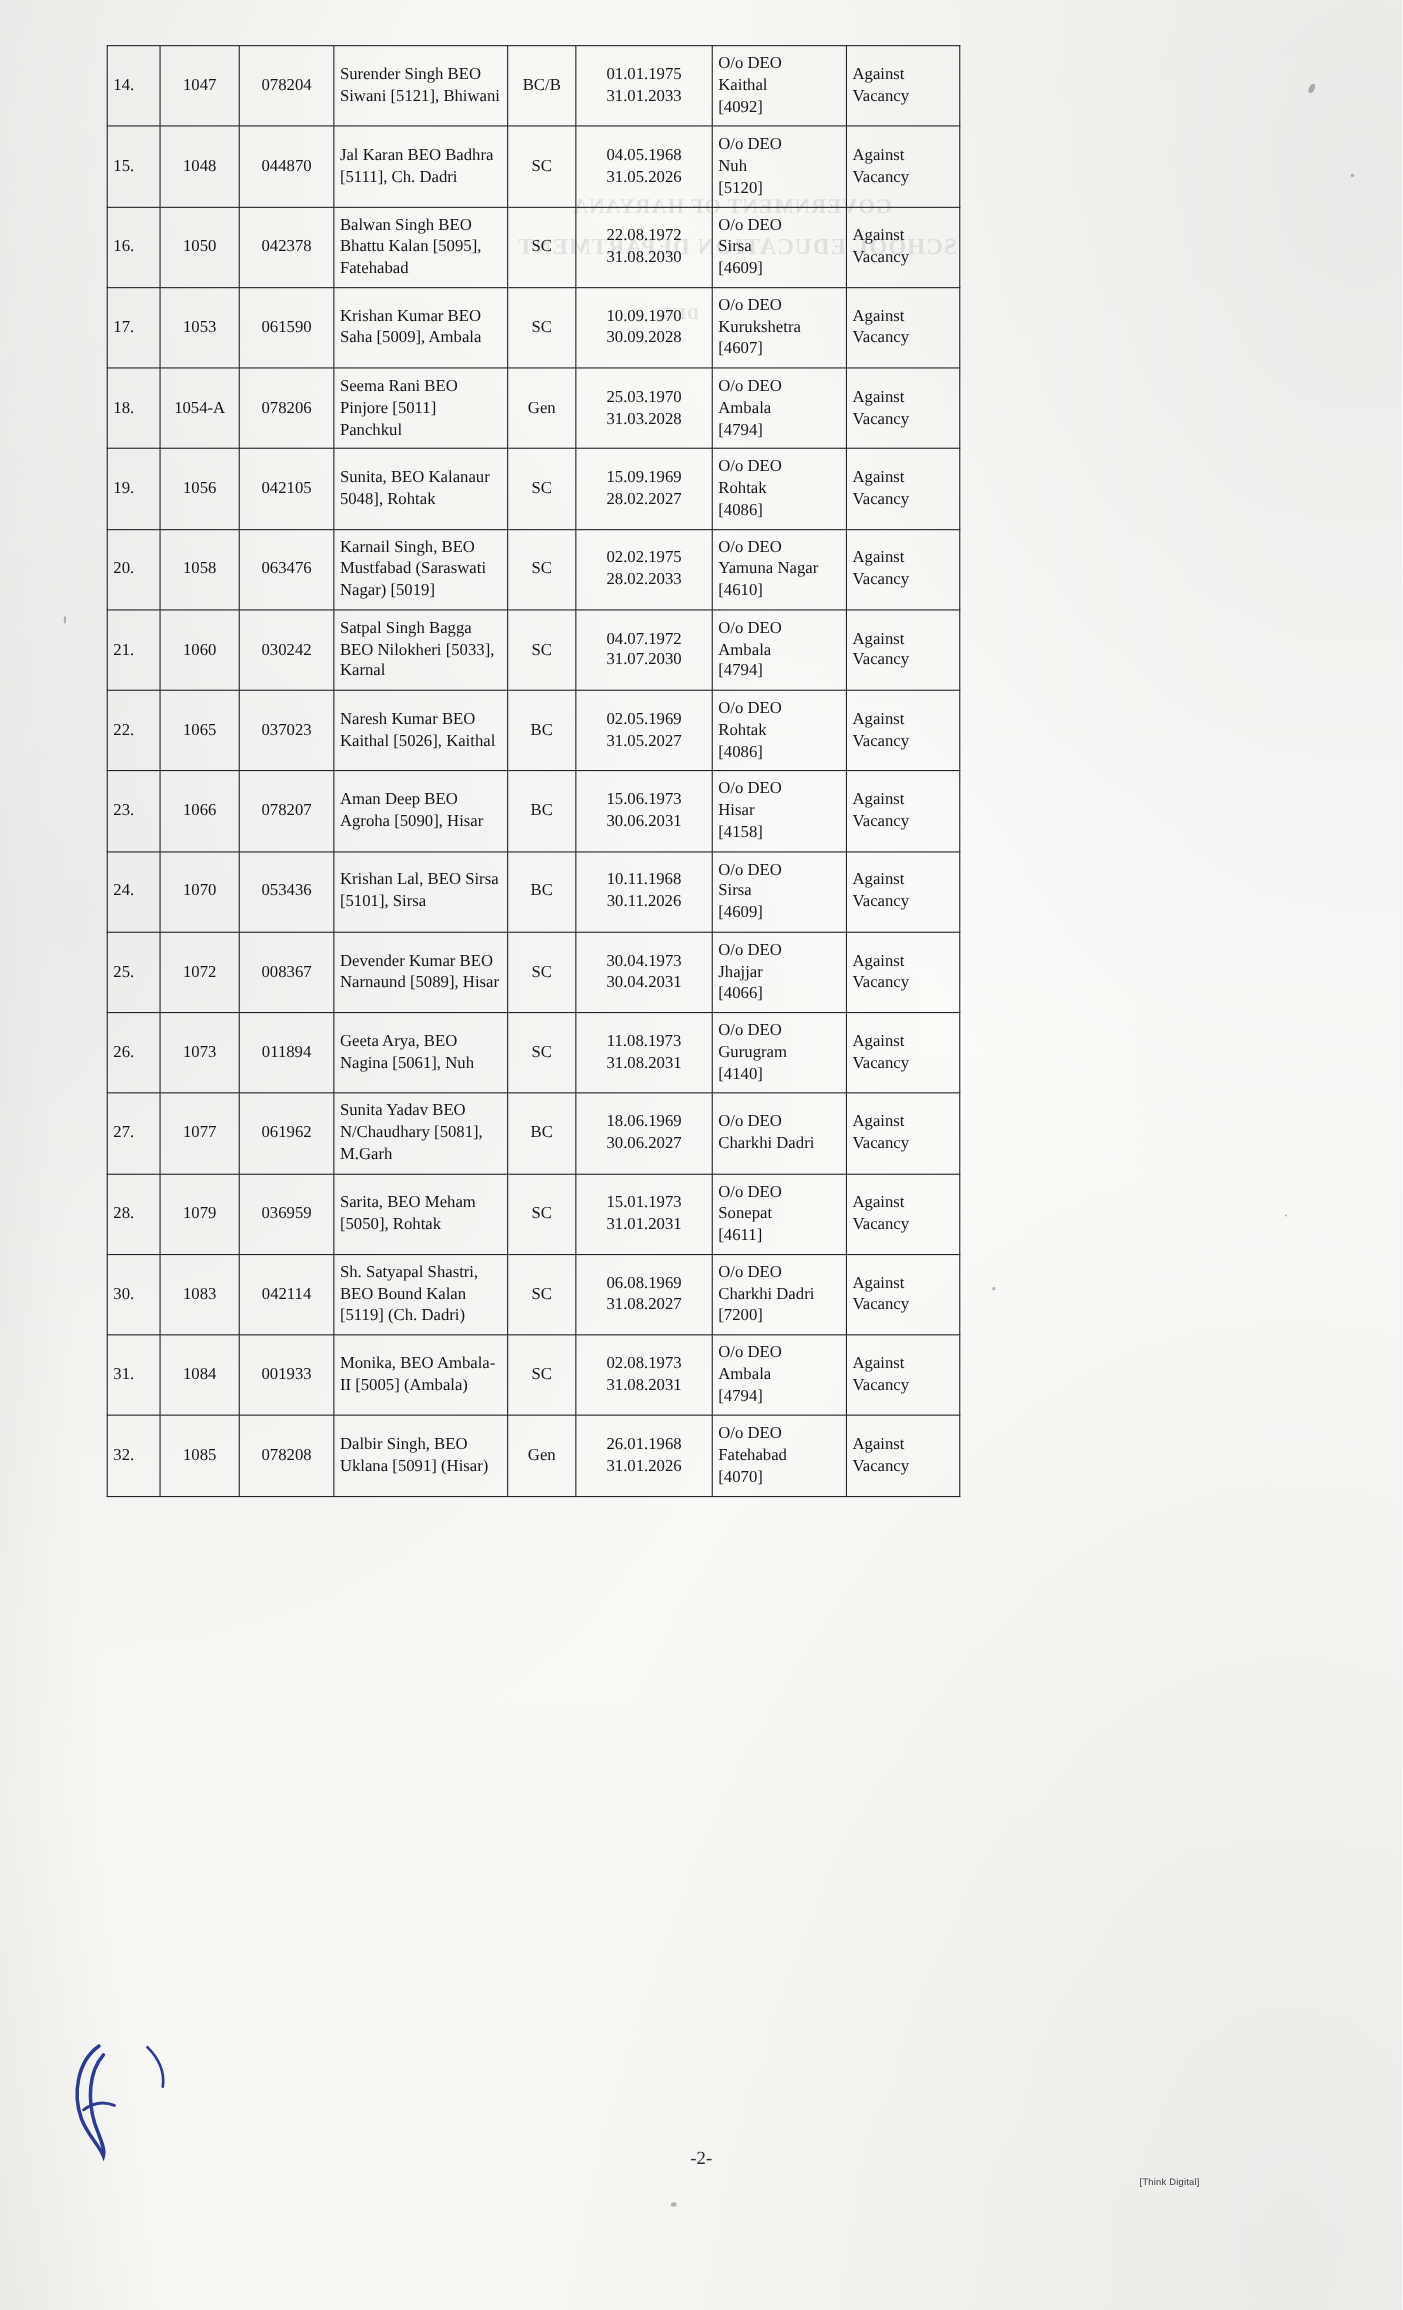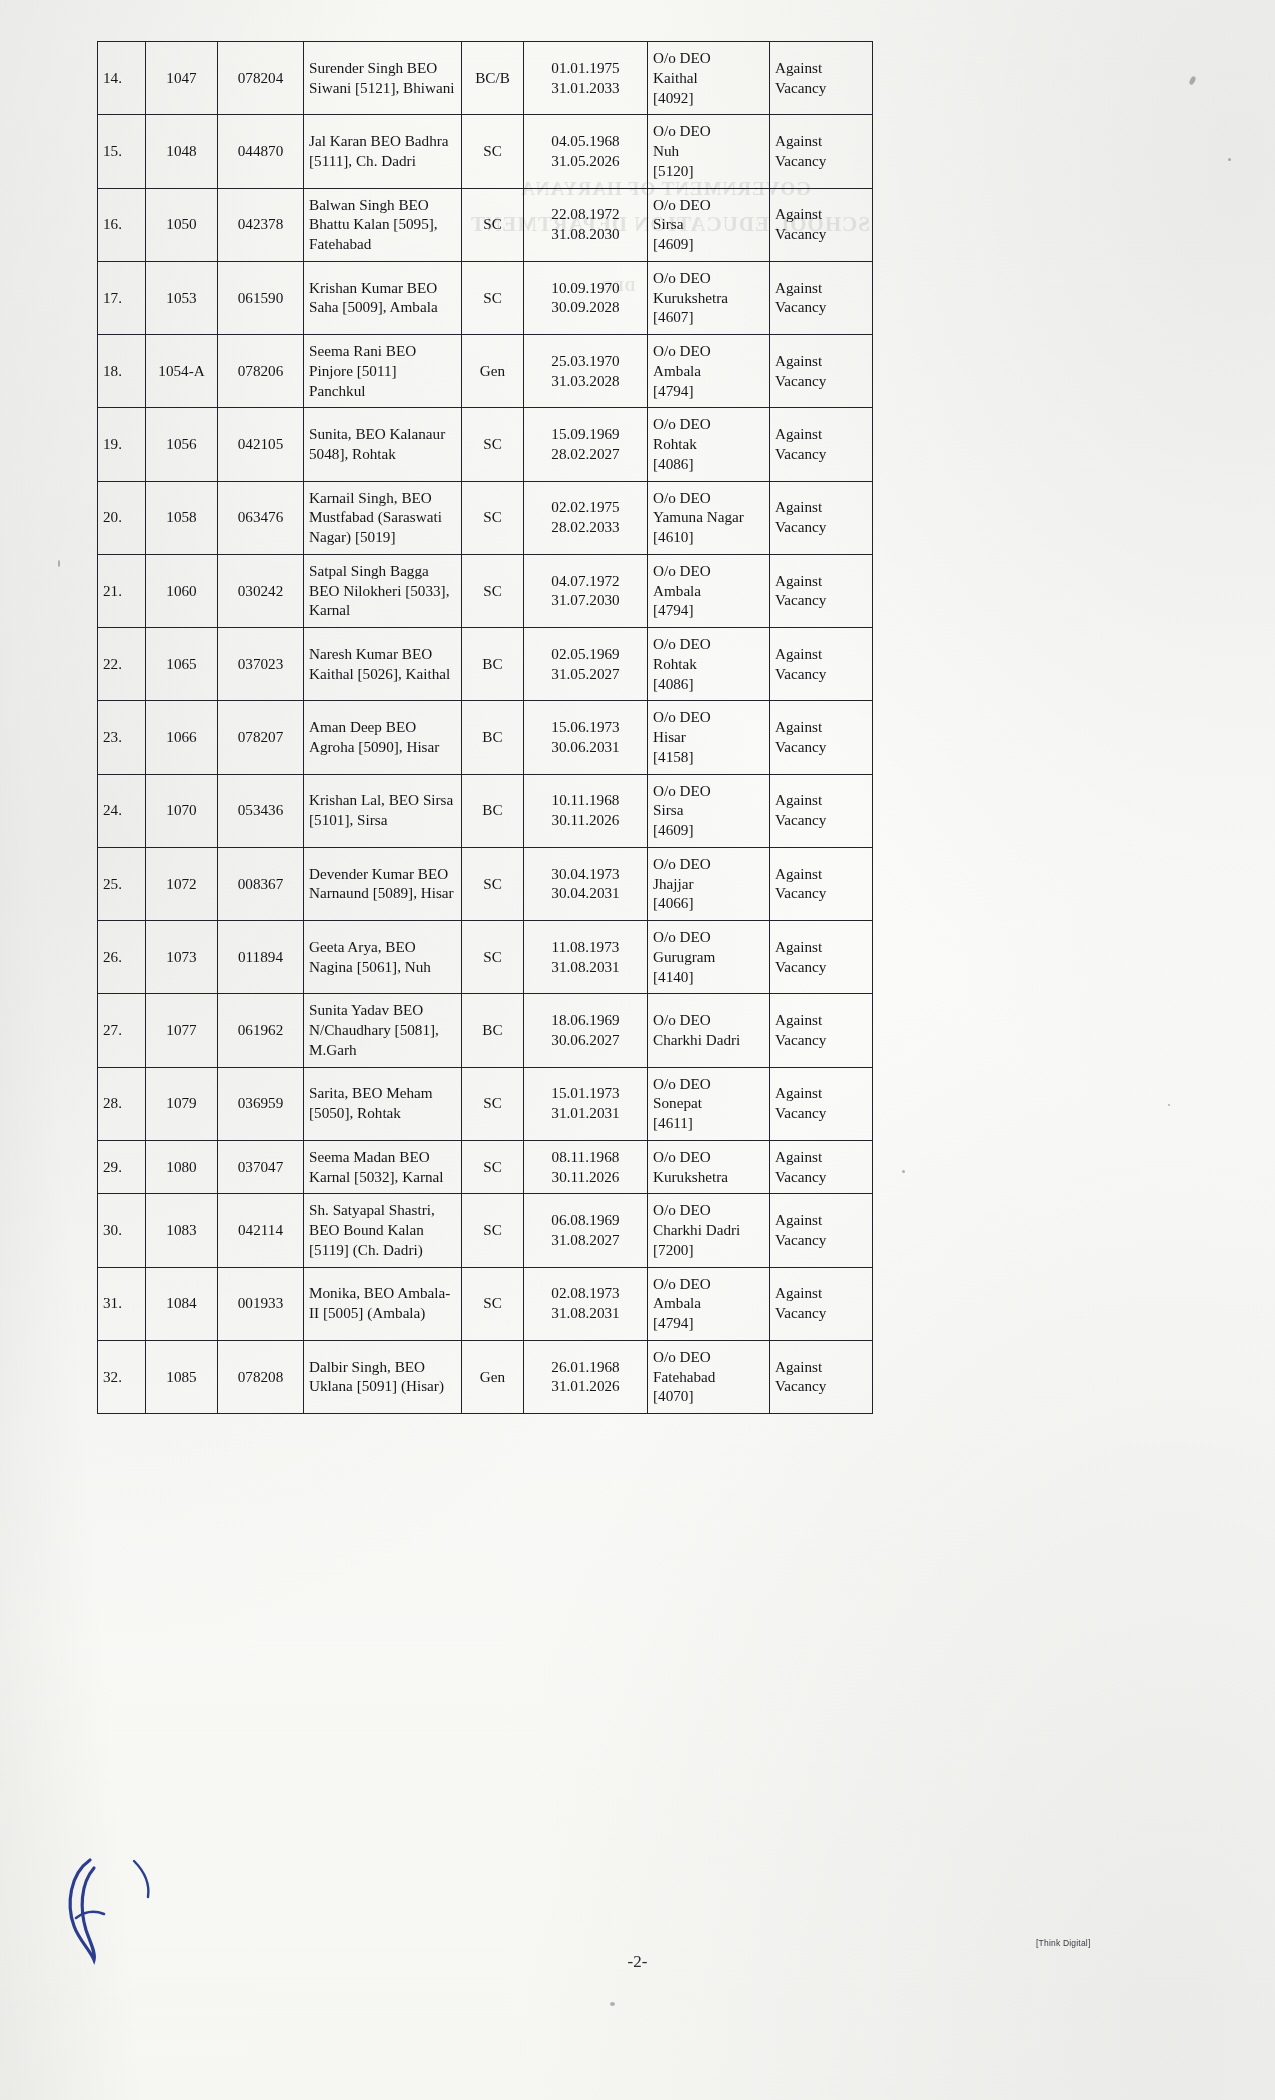--- a/index.html
+++ b/index.html
@@ -90,21 +90,21 @@
     top: 1952px;
     width: 1275px;
     text-align: center;
     font-size: 17px;
     color: #2a2a30;
     font-family: "Liberation Serif", serif;
   }
   .tag-thinkdigital {
     position: absolute;
     left: 1036px;
-    top: 1938px;
+    top: 1978px;
     font-size: 8.5px;
     color: #3a3a42;
     font-family: "Liberation Sans", sans-serif;
     letter-spacing: .2px;
   }
 
   
   .ink-mark {
     position: absolute;
     left: 60px;
@@ -357,33 +357,20 @@
           <td class="cell-cat">SC</td>
           <td class="cell-dates">15.01.1973
 31.01.2031</td>
           <td class="cell-office">O/o DEO
 Sonepat
 [4611]</td>
           <td class="cell-remark">Against
 Vacancy</td>
         </tr>
         <tr>
-          <td class="cell-sr">29.</td>
-          <td class="cell-code">1080</td>
-          <td class="cell-emp">037047</td>
-          <td class="cell-name">Seema Madan BEO Karnal [5032], Karnal</td>
-          <td class="cell-cat">SC</td>
-          <td class="cell-dates">08.11.1968
-30.11.2026</td>
-          <td class="cell-office">O/o DEO
-Kurukshetra</td>
-          <td class="cell-remark">Against
-Vacancy</td>
-        </tr>
-        <tr>
           <td class="cell-sr">30.</td>
           <td class="cell-code">1083</td>
           <td class="cell-emp">042114</td>
           <td class="cell-name">Sh. Satyapal Shastri, BEO Bound Kalan [5119] (Ch. Dadri)</td>
           <td class="cell-cat">SC</td>
           <td class="cell-dates">06.08.1969
 31.08.2027</td>
           <td class="cell-office">O/o DEO
 Charkhi Dadri
 [7200]</td>

